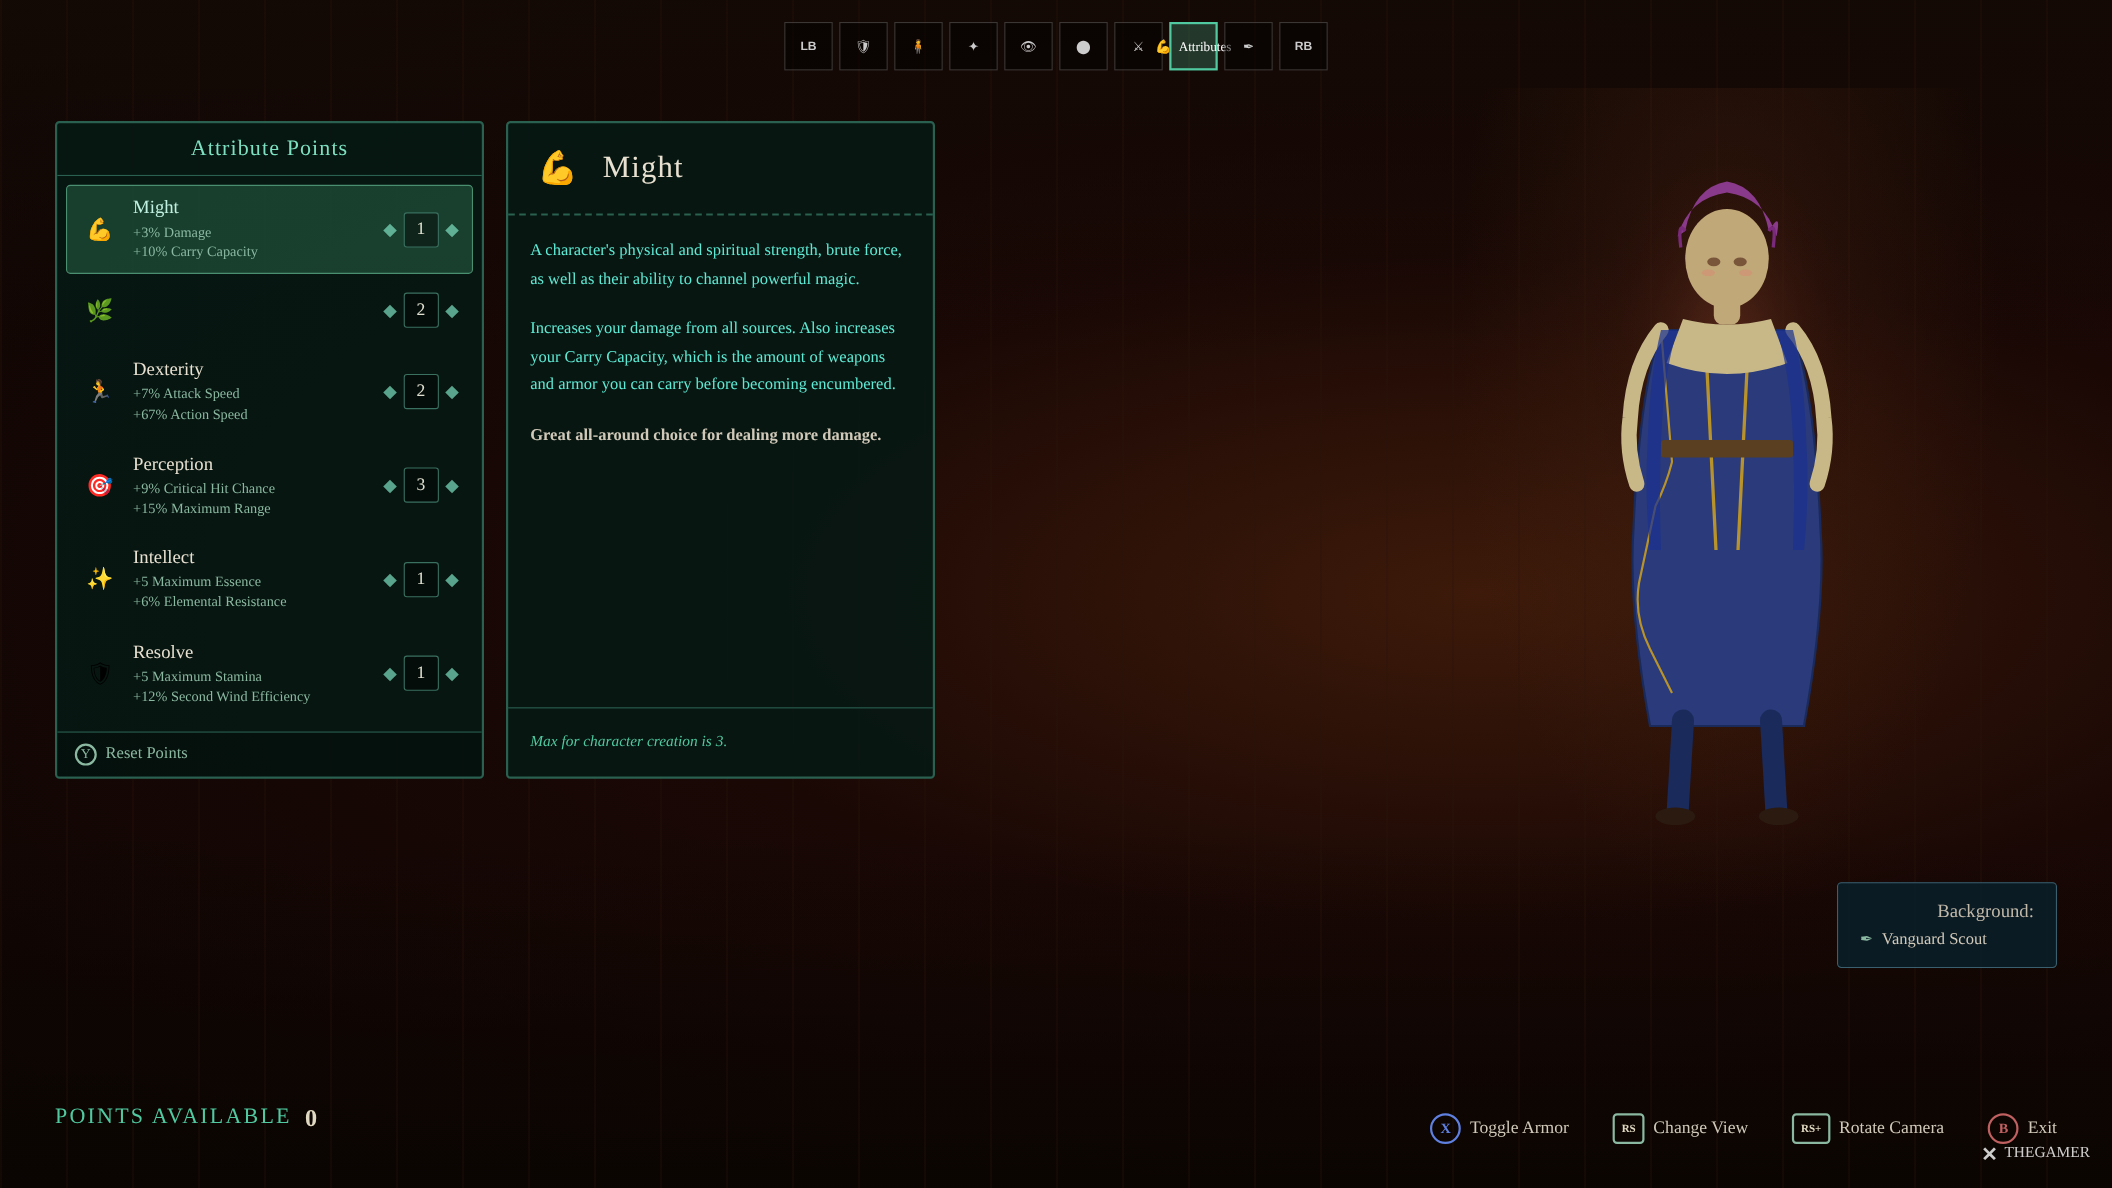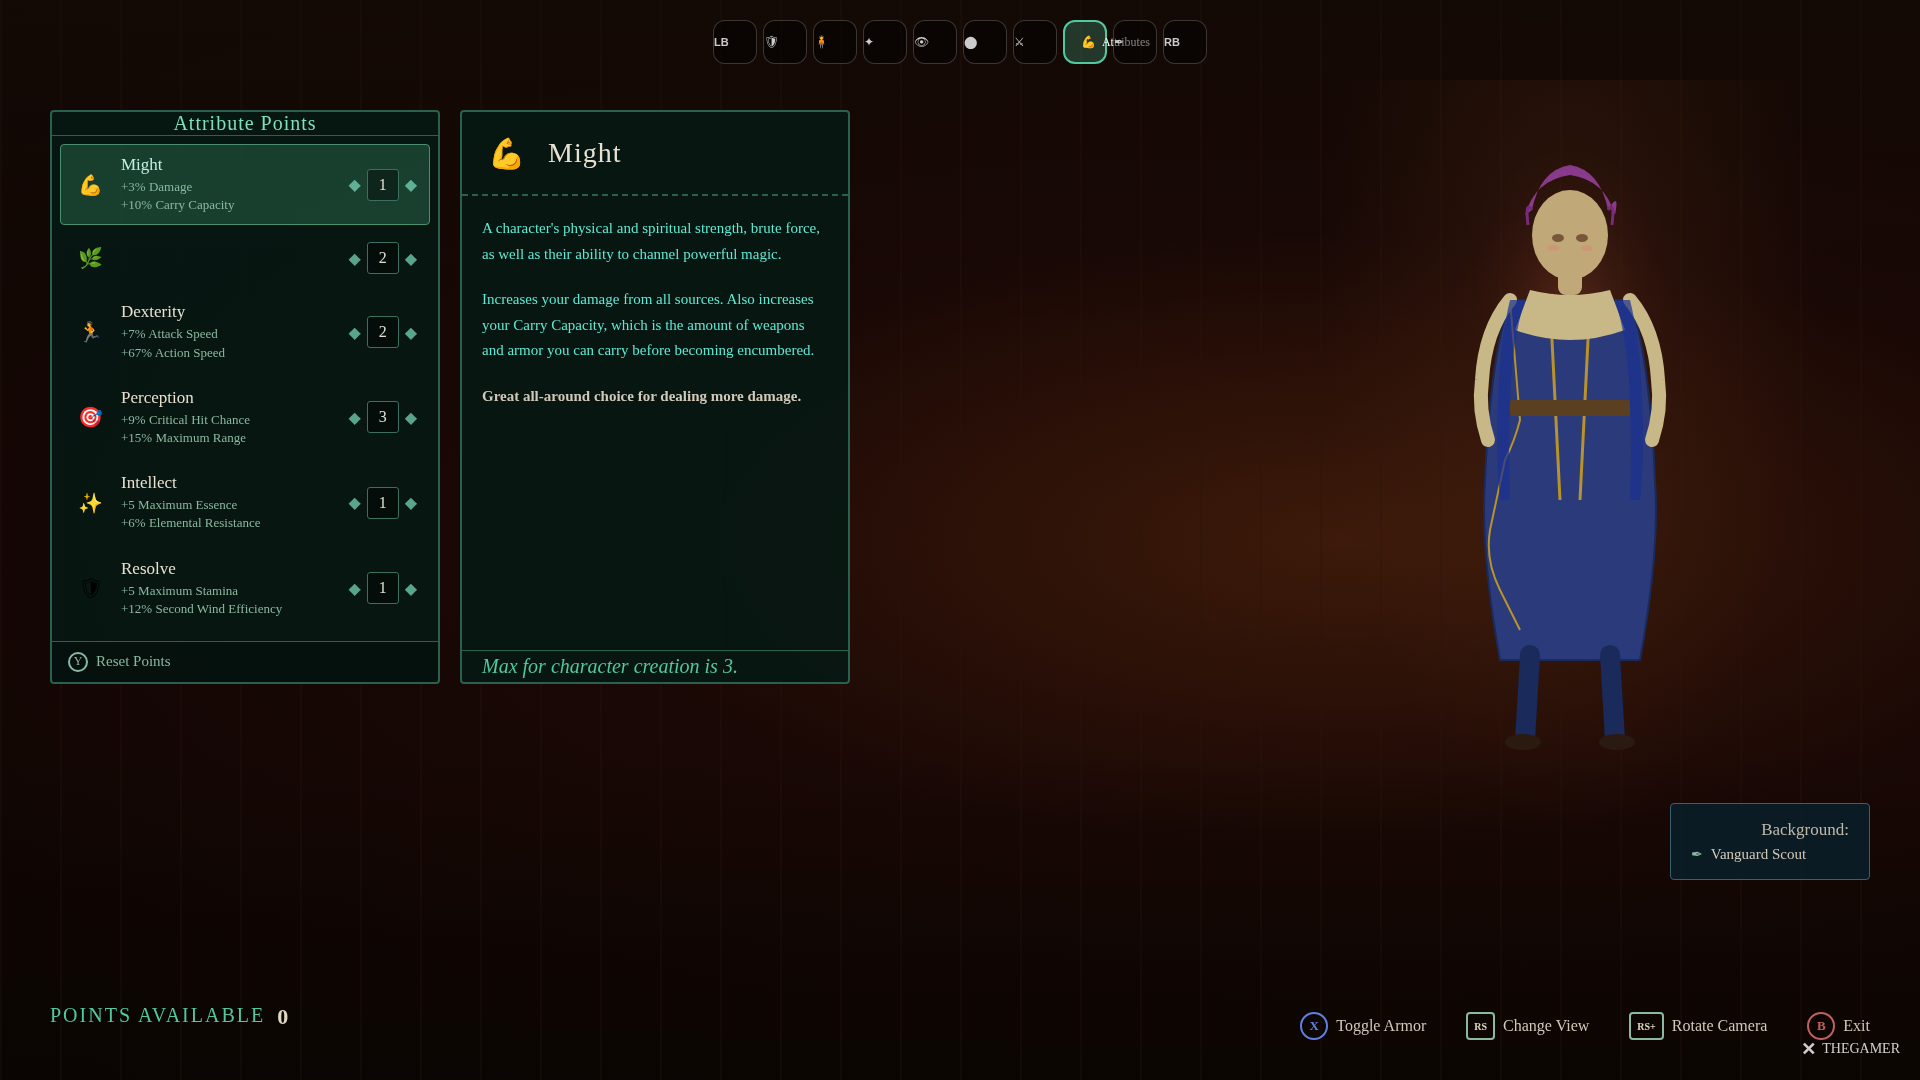--- a/index.html
+++ b/index.html
@@ -38,23 +38,24 @@
       transform: translateX(-50%);
       display: flex;
       align-items: center;
       gap: 6px;
       z-index: 10;
     }
 
     .nav-btn {
       width: 44px;
       height: 44px;
-      border-radius: 12px;
-      display: flex;
-      align-items: center;
+      border-radius: 0;
+      display: flex;
+      align-items: center;
+      justify-content: center;
       background: rgba(0,0,0,0.5);
       border: 1px solid rgba(255,255,255,0.2);
       color: #ccc;
       font-size: 12px;
       cursor: pointer;
     }
 
     .nav-btn.active {
       background: rgba(80,200,160,0.25);
       border: 2px solid #50c8a0;
@@ -82,20 +83,21 @@
     .attr-panel {
       width: 390px;
       background: rgba(5, 25, 20, 0.85);
       border: 2px solid #2a6050;
       border-radius: 4px;
       overflow: hidden;
     }
 
     .attr-panel-title {
       text-align: center;
+      padding: 12px;
       color: #7de0c0;
       font-size: 20px;
       letter-spacing: 1px;
       border-bottom: 1px solid #2a6050;
     }
 
     .attr-list {
       padding: 8px;
     }
 
@@ -239,24 +241,24 @@
     }
 
     .detail-highlight {
       color: #d0c8b8;
       font-size: 15px;
       line-height: 1.7;
       font-weight: bold;
     }
 
     .detail-footer {
-      padding: 4px 20px;
+      padding: 23px 20px;
       border-top: 1px solid #2a6050;
       color: #50c8a0;
-      font-size: 20px;
+      font-size: 14px;
       font-style: italic;
     }
 
     
     .points-available {
       position: absolute;
       bottom: 50px;
       left: 50px;
       display: flex;
       align-items: flex-start;

